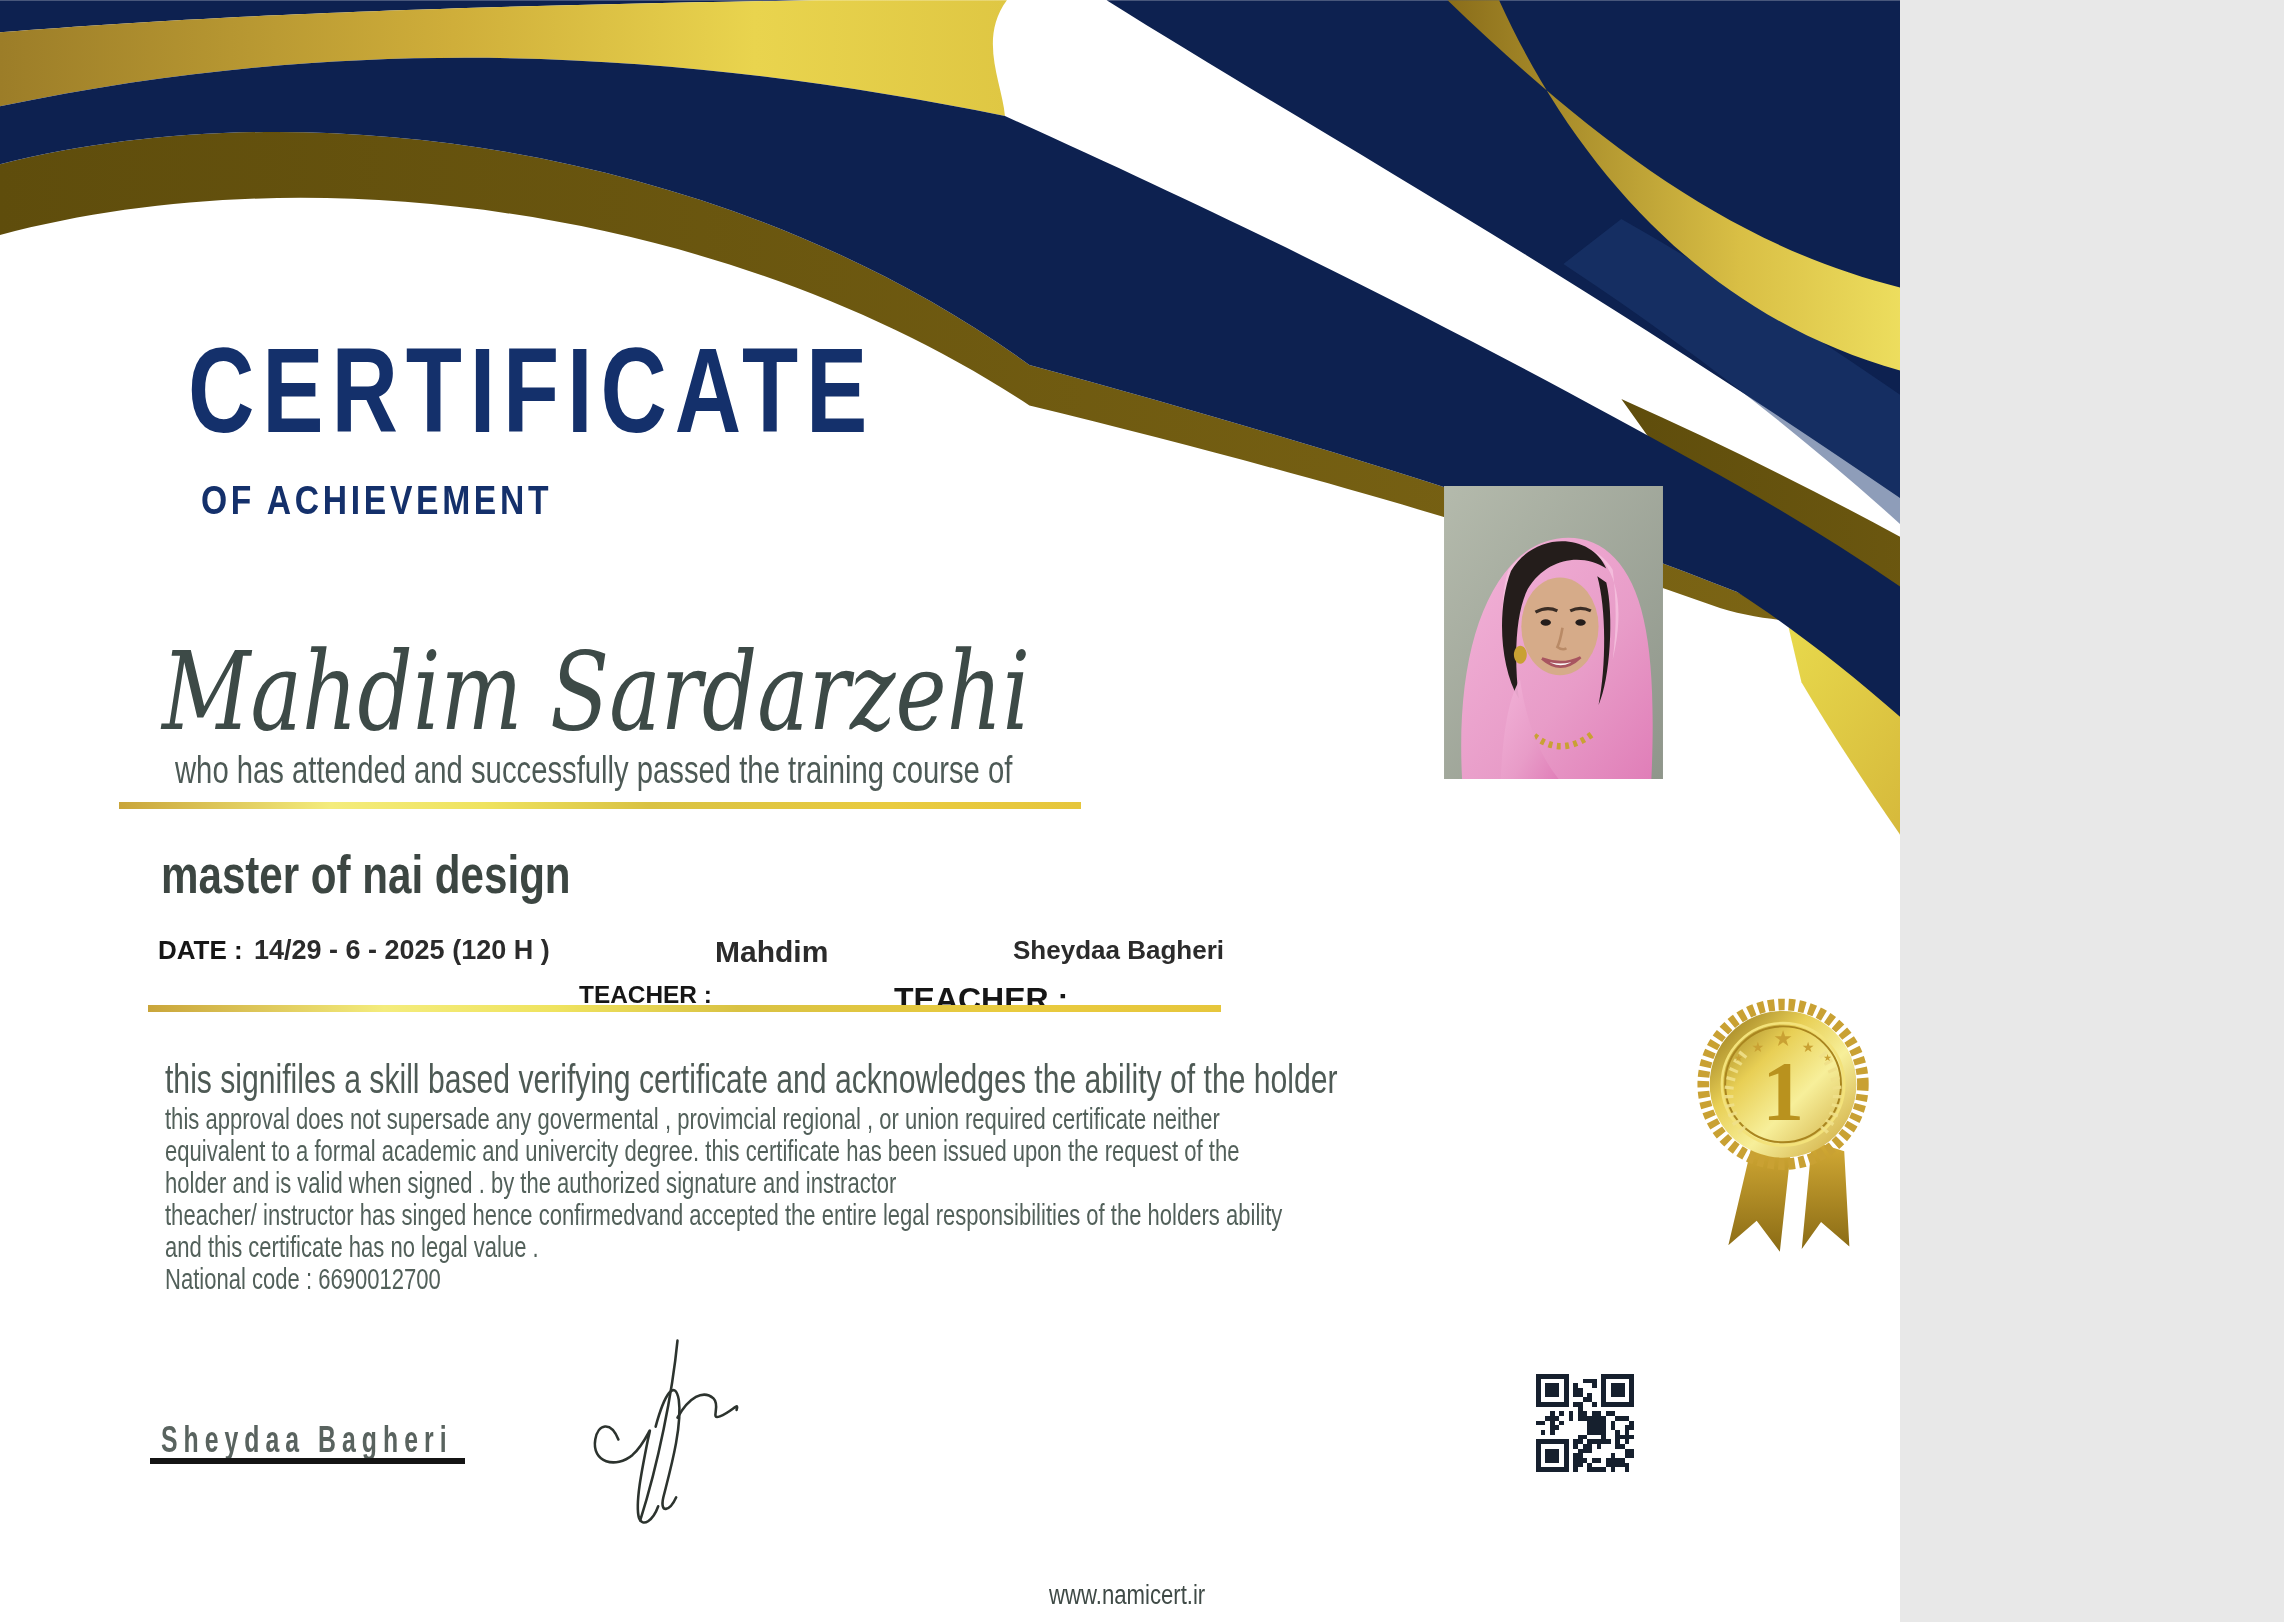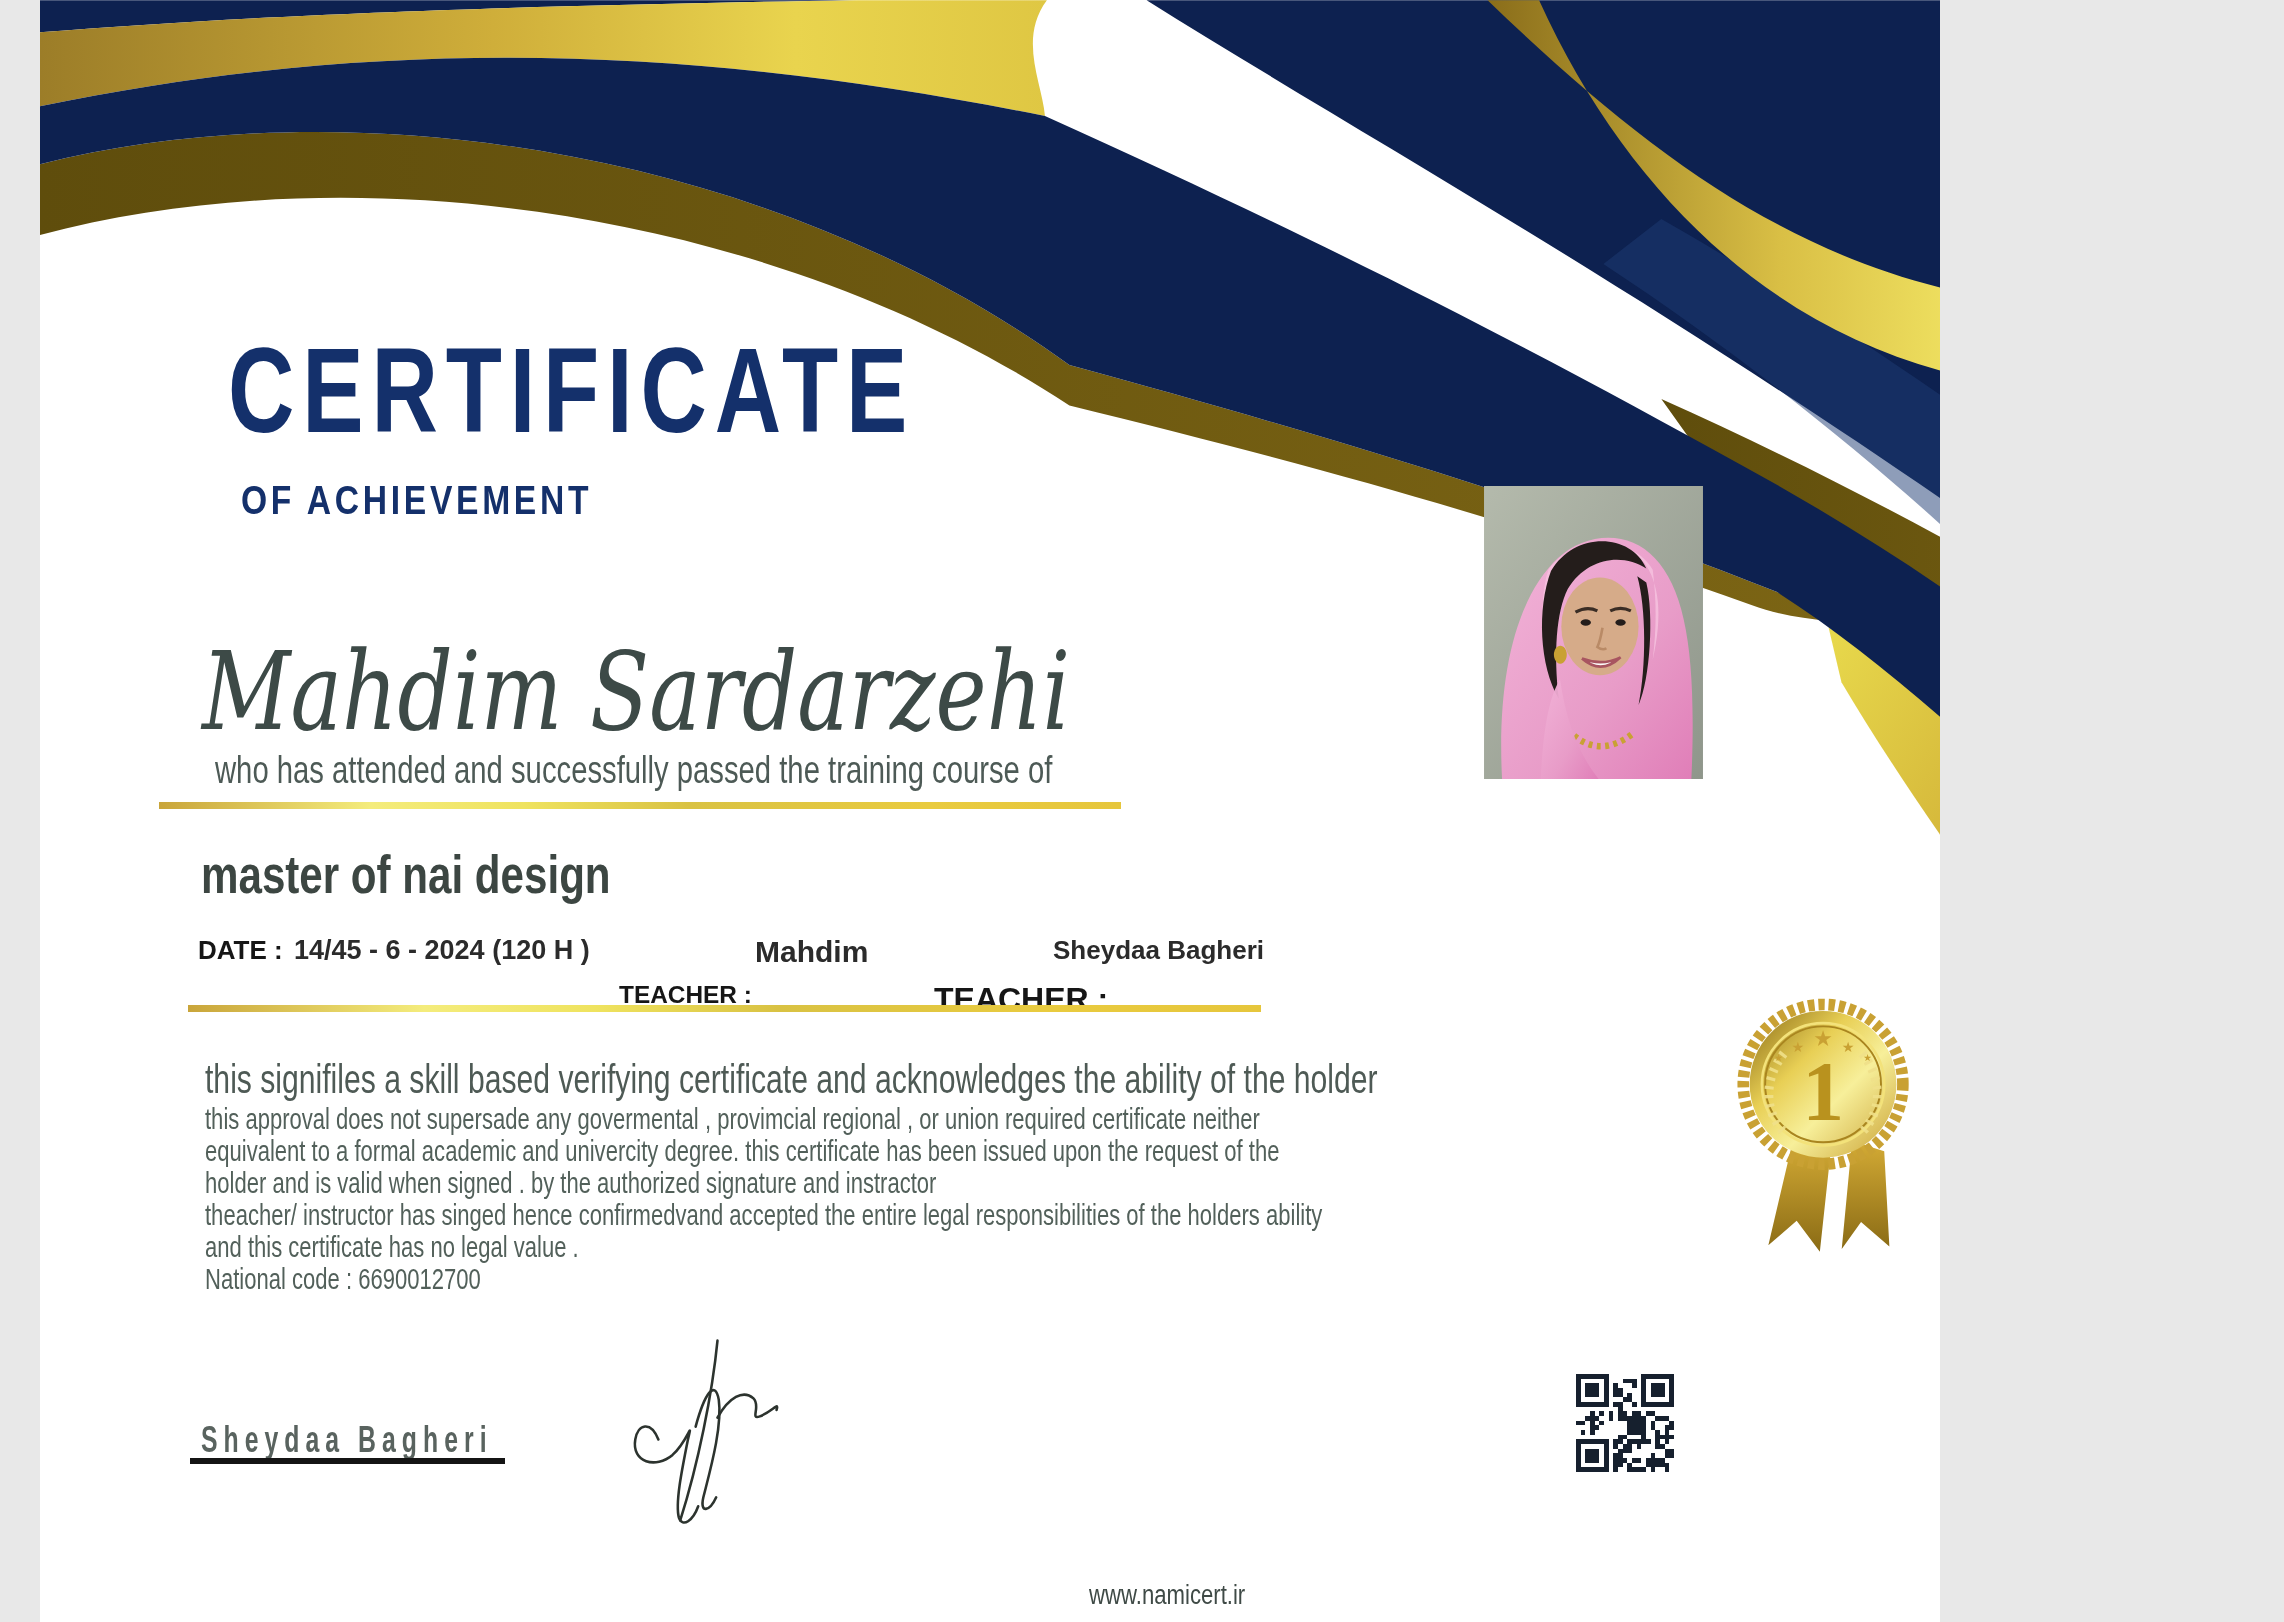--- a/index.html
+++ b/index.html
@@ -1,17 +1,17 @@
 <!DOCTYPE html>
 <html style="font-size:10.3px"><head>
 <meta charset="utf-8">
 <style>
   html,body{margin:0;padding:0;background:#e8e8e8;}
   .stage{position:relative;width:1900px;height:1623px;background:#ffffff;overflow:hidden;
-         font-family:"Liberation Sans",sans-serif;margin-left:40px;}
+         font-family:"Liberation Sans",sans-serif;}
   .abs{position:absolute;white-space:nowrap;}
   .sqz{transform-origin:left top;display:inline-block;}
   
   .title-main{left:188px;top:320px;font-size:121px;font-weight:bold;letter-spacing:10.3px;
               color:#14306b;transform:scaleX(.76);}
   .title-sub{left:201px;top:477px;font-size:41px;font-weight:bold;letter-spacing:4.5px;
              color:#14306b;transform:scaleX(.82);}
   
   .rec-name{left:162px;top:629px;font-size:108px;font-style:italic;
             font-family:"DejaVu Serif",serif;color:#3d4a47;transform:scaleX(.80);}
@@ -121,21 +121,21 @@
     <path d="M118,300 C128,370 150,420 178,455 L88,455 C92,380 100,330 118,300 Z" fill="url(#scarf)" opacity=".95"></path>
   </svg>
 
   <div class="abs sqz rec-name">Mahdim Sardarzehi</div>
   <div class="abs sqz rec-intro">who has attended and successfully passed the training course of</div>
   <div class="abs gold-line line1"></div>
 
   <div class="abs sqz course-name">master of nai design</div>
 
   <div class="abs det det-label" style="left:158px;">DATE :</div>
-  <div class="abs det det-value" style="left:254px;">14/45 - 6 - 2024 (120 H )</div>
+  <div class="abs det det-value" style="left:254px;">14/29 - 6 - 2025 (120 H )</div>
   <div class="abs det det-label" style="left:579px;top:981px;font-size:24.4px;">TEACHER :</div>
   <div class="abs det det-value" style="left:715px;font-size:30px;">Mahdim</div>
   <div class="abs det det-label" style="left:894px;top:981px;font-size:32px;">TEACHER :</div>
   <div class="abs det det-value" style="left:1013px;font-size:26px;">Sheydaa Bagheri</div>
   <div class="abs gold-line line2"></div>
 
   <div class="abs sqz stmt-head">this signifiles a skill based verifying certificate and acknowledges the ability of the holder</div>
   <div class="abs sqz stmt-body">
     <div>this approval does not supersade any govermental , provimcial regional , or union required certificate neither</div>
     <div>equivalent to a formal academic and univercity degree. this certificate has been issued upon the request of the</div>

